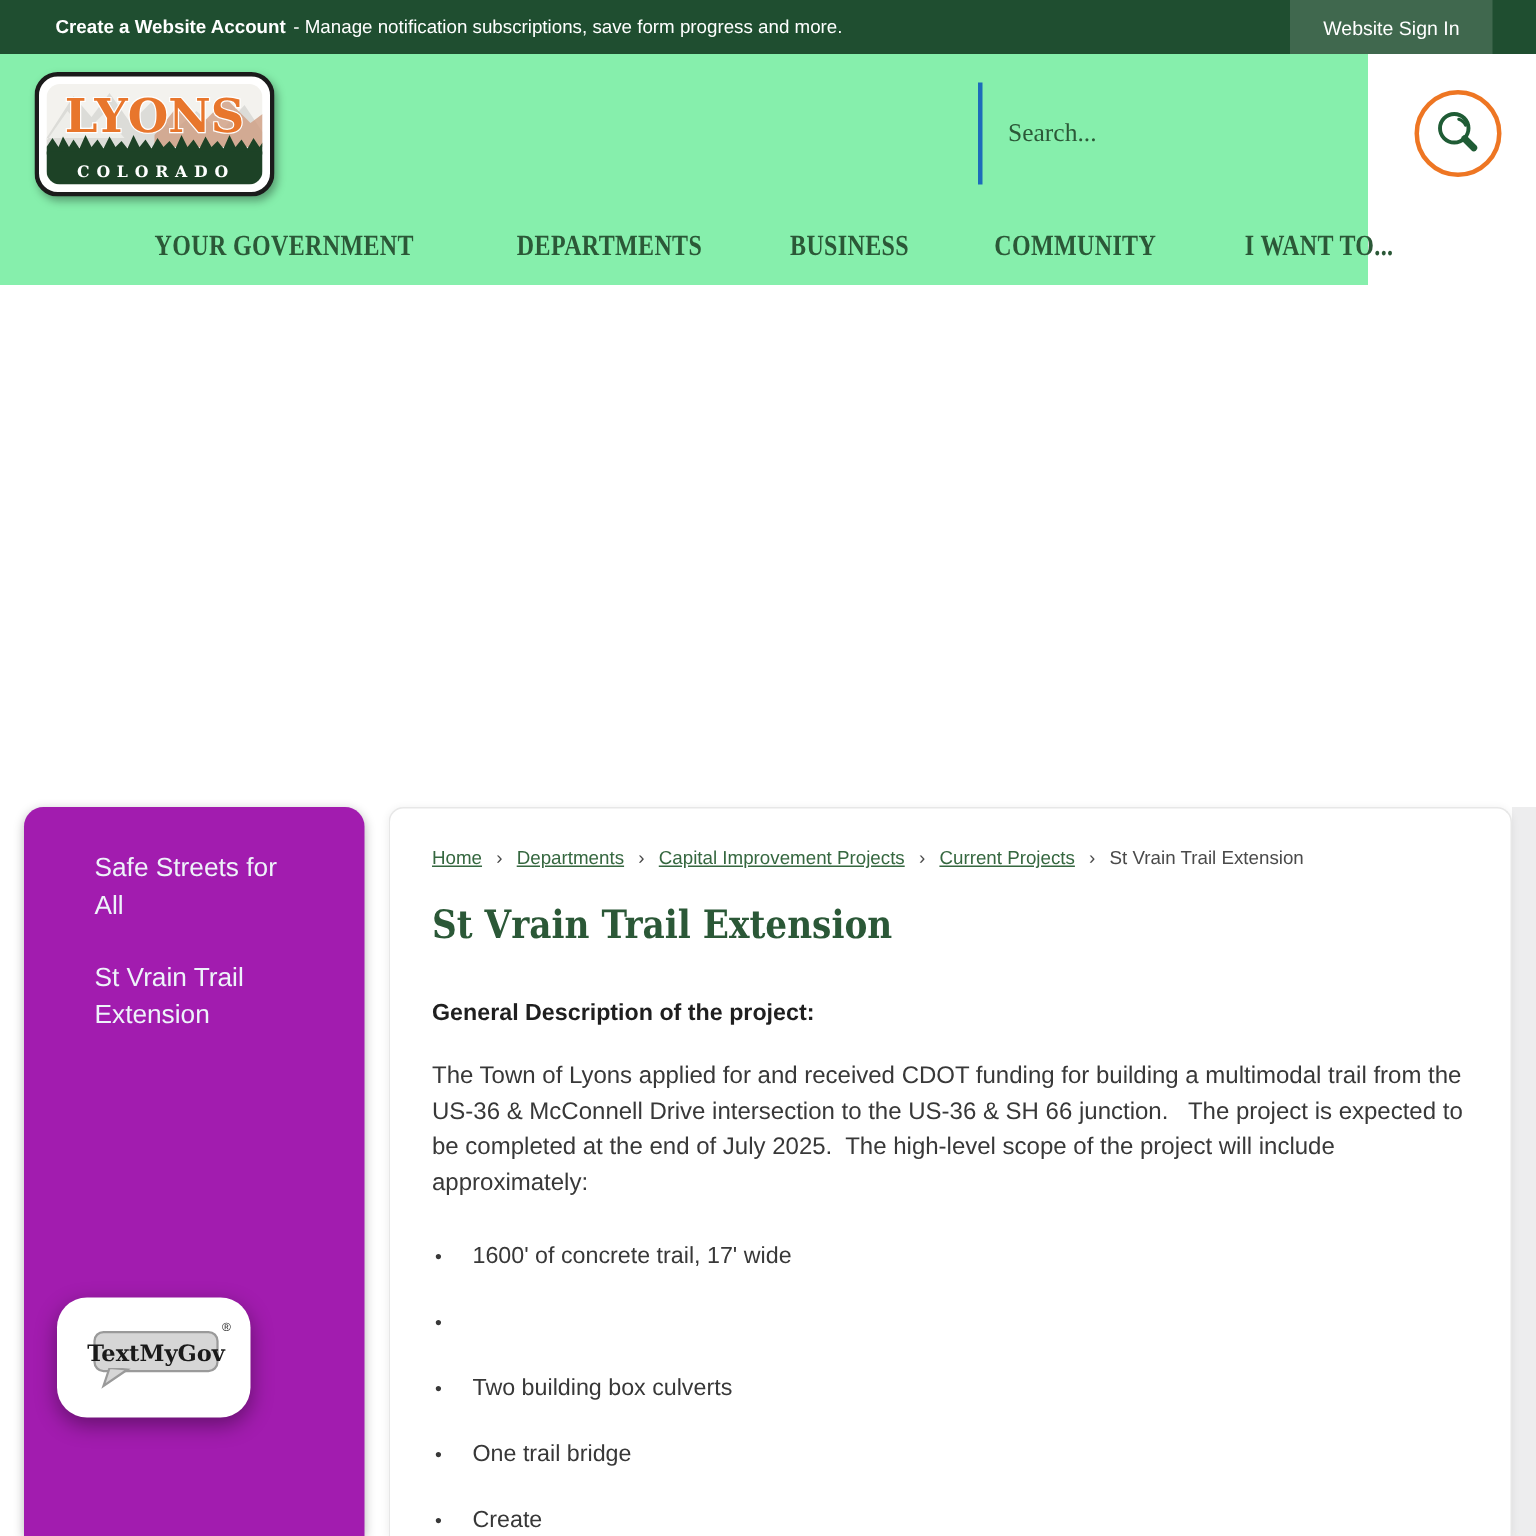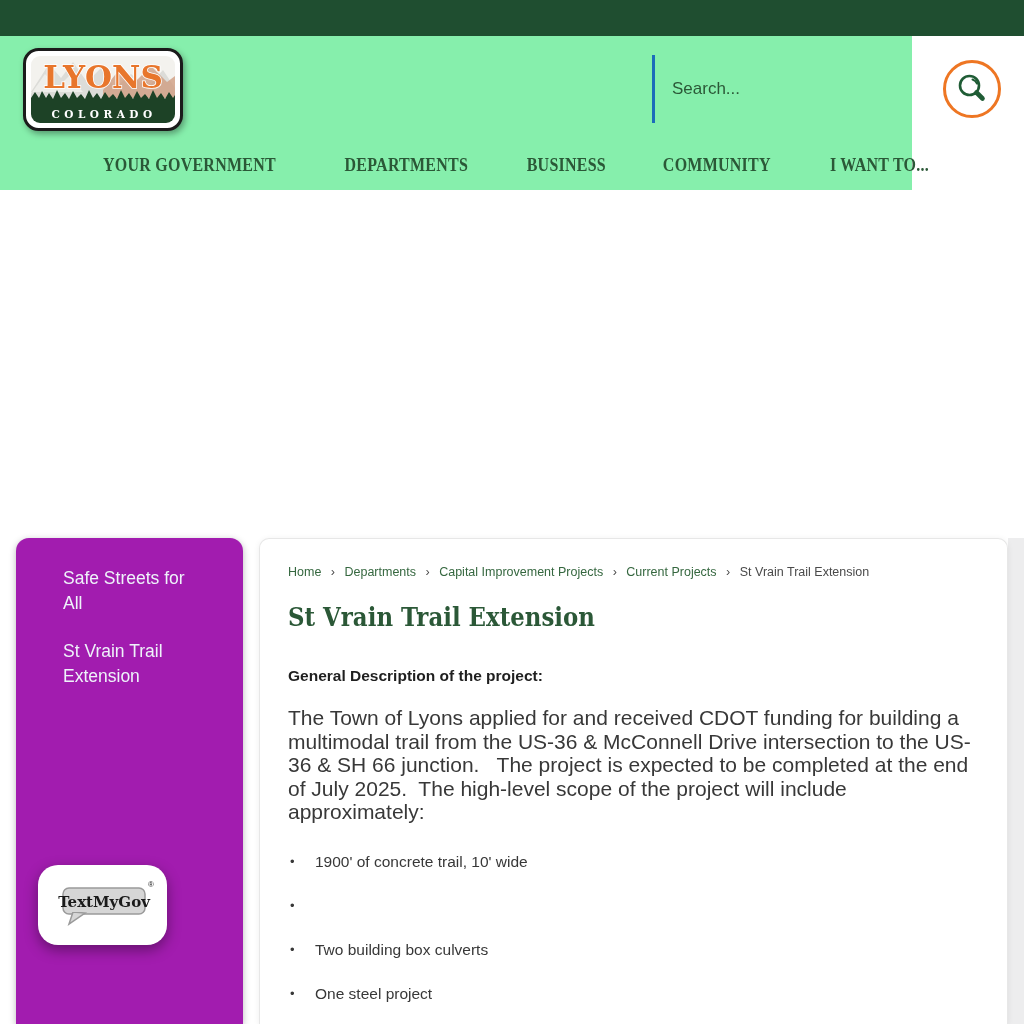--- a/index.html
+++ b/index.html
@@ -17,21 +17,21 @@
     border:none; cursor:pointer; font-family:"Liberation Sans", sans-serif; }
 
   
   .header { position:absolute; left:0; top:36px; width:912px; height:154px; background:#86efac; }
   .logo { position:absolute; left:23px; top:12px; width:160px; height:83px; cursor:pointer;
     filter:drop-shadow(2px 3px 3px rgba(0,0,0,0.35)); }
 
   .search-wrap { position:absolute; left:652px; top:19px; width:356px; height:68px;
     border-left:3px solid #1c6cba; display:flex; align-items:center; }
   .search-input { border:none; outline:none; flex:1; height:40px; margin-left:17px;
-    font-size:17px; color:#2b5837; font-family:Liberation Sans, sans-serif; background:transparent; }
+    font-size:17px; color:#2b5837; font-family:Liberation Serif, serif; background:transparent; }
   .search-input::placeholder { color:#2b5837; opacity:1; }
   .search-btn { width:58px; height:58px; border-radius:50%; background:#ffffff;
     border:3px solid #ee7623; margin-right:7px; display:flex; align-items:center;
     justify-content:center; cursor:pointer; }
 
   
   .navbar { position:absolute; left:0; top:140px; width:1024px; height:50px;
     display:flex; align-items:center; }
   .nav-inner { width:100%; padding:0 84px; display:flex; justify-content:space-between; }
   .nav-item { font-family:"Liberation Serif", serif; font-weight:bold; font-size:19.5px;
@@ -47,48 +47,53 @@
     box-shadow:0 2px 7px rgba(0,0,0,0.28); }
   .sidebar-item { color:#eef3fa; font-size:17.5px; line-height:25px; padding:11px 0 12px 0;
     cursor:pointer; }
 
   .card { position:absolute; left:259px; top:538px; width:749px; height:486px;
     background:#ffffff; border:1px solid #e7e7e7; border-bottom:none;
     border-radius:10px 10px 0 0; box-shadow:0 1px 6px rgba(0,0,0,0.07);
     padding:26px 28px 0 28px; }
 
   .breadcrumb { font-size:12.5px; color:#555; }
-  .breadcrumb a { color:#35673f; cursor:pointer; }
+  .breadcrumb a { color:#35673f; text-decoration:underline; cursor:pointer; }
   .breadcrumb .sep { color:#4a4a4a; margin:0 6px; }
   .breadcrumb .current { color:#4a4a4a; }
 
   .page-title { margin-top:23px; font-family:"DejaVu Serif", serif; font-weight:bold;
     font-size:26px; color:#2b5837; transform:scaleX(0.88); transform-origin:left center;
     white-space:nowrap; }
 
   .lead { margin-top:35px; font-size:15.5px; font-weight:bold; color:#1f1f1f; }
 
-  .para { margin-top:21px; font-size:21px; line-height:23.5px; color:#383838;
+  .para { margin-top:21px; font-size:16px; line-height:23.5px; color:#383838;
     white-space:pre-wrap; width:697px; }
 
   .bullets { margin-top:26px; }
   .bullet-row { display:flex; align-items:flex-start; margin-bottom:21px;
     font-size:15.5px; line-height:23px; color:#383838; }
   .bullet-row .dot { width:27px; flex:0 0 27px; font-size:13px; padding-left:2px;
     line-height:23px; color:#383838; }
 
   
   .tmg { position:absolute; left:38px; top:865px; width:129px; height:80px;
     background:#ffffff; border-radius:20px; box-shadow:0 5px 14px rgba(0,0,0,0.38);
     display:flex; align-items:center; justify-content:center; cursor:pointer; }
 </style>
 </head>
 <body>
 
 <div class="topbar">
+  <div class="topbar-left">
+    <b>Create a Website Account</b>
+    <span class="sub">- Manage notification subscriptions, save form progress and more.</span>
+  </div>
+  <button class="signin-btn">Website Sign In</button>
 </div>
 
 <div class="header">
 
   <svg class="logo" viewBox="0 0 160 83">
     <rect x="1.5" y="1.5" width="157" height="80" rx="14" fill="#ffffff" stroke="#1b1b1b" stroke-width="3"></rect>
     <clipPath id="logoClip">
         <rect x="8" y="8" width="144" height="67" rx="9"></rect>
       </clipPath>
     <g clip-path="url(#logoClip)">
@@ -153,32 +158,32 @@
 
   <h1 class="page-title">St Vrain Trail Extension</h1>
 
   <div class="lead">General Description of the project:</div>
 
   <p class="para">The Town of Lyons applied for and received CDOT funding for building a multimodal trail from the US-36 &amp; McConnell Drive intersection to the US-36 &amp; SH 66 junction.   The project is expected to be completed at the end of July 2025.  The high-level scope of the project will include approximately:</p>
 
   <div class="bullets">
     <div class="bullet-row">
       <span class="dot">•</span>
-      <span>1900' of concrete trail, 10' wide</span>
+      <span>1600' of concrete trail, 17' wide</span>
     </div>
     <div class="bullet-row">
       <span class="dot">•</span>
     </div>
     <div class="bullet-row">
       <span class="dot">•</span>
       <span>Two building box culverts</span>
     </div>
     <div class="bullet-row">
       <span class="dot">•</span>
-      <span>One steel project</span>
+      <span>One trail bridge</span>
     </div>
     <div class="bullet-row">
       <span class="dot">•</span>
       <span>Create</span>
     </div>
   </div>
 </main>
 
 <div class="tmg">
   <svg width="115" height="62" viewBox="0 0 115 62">

